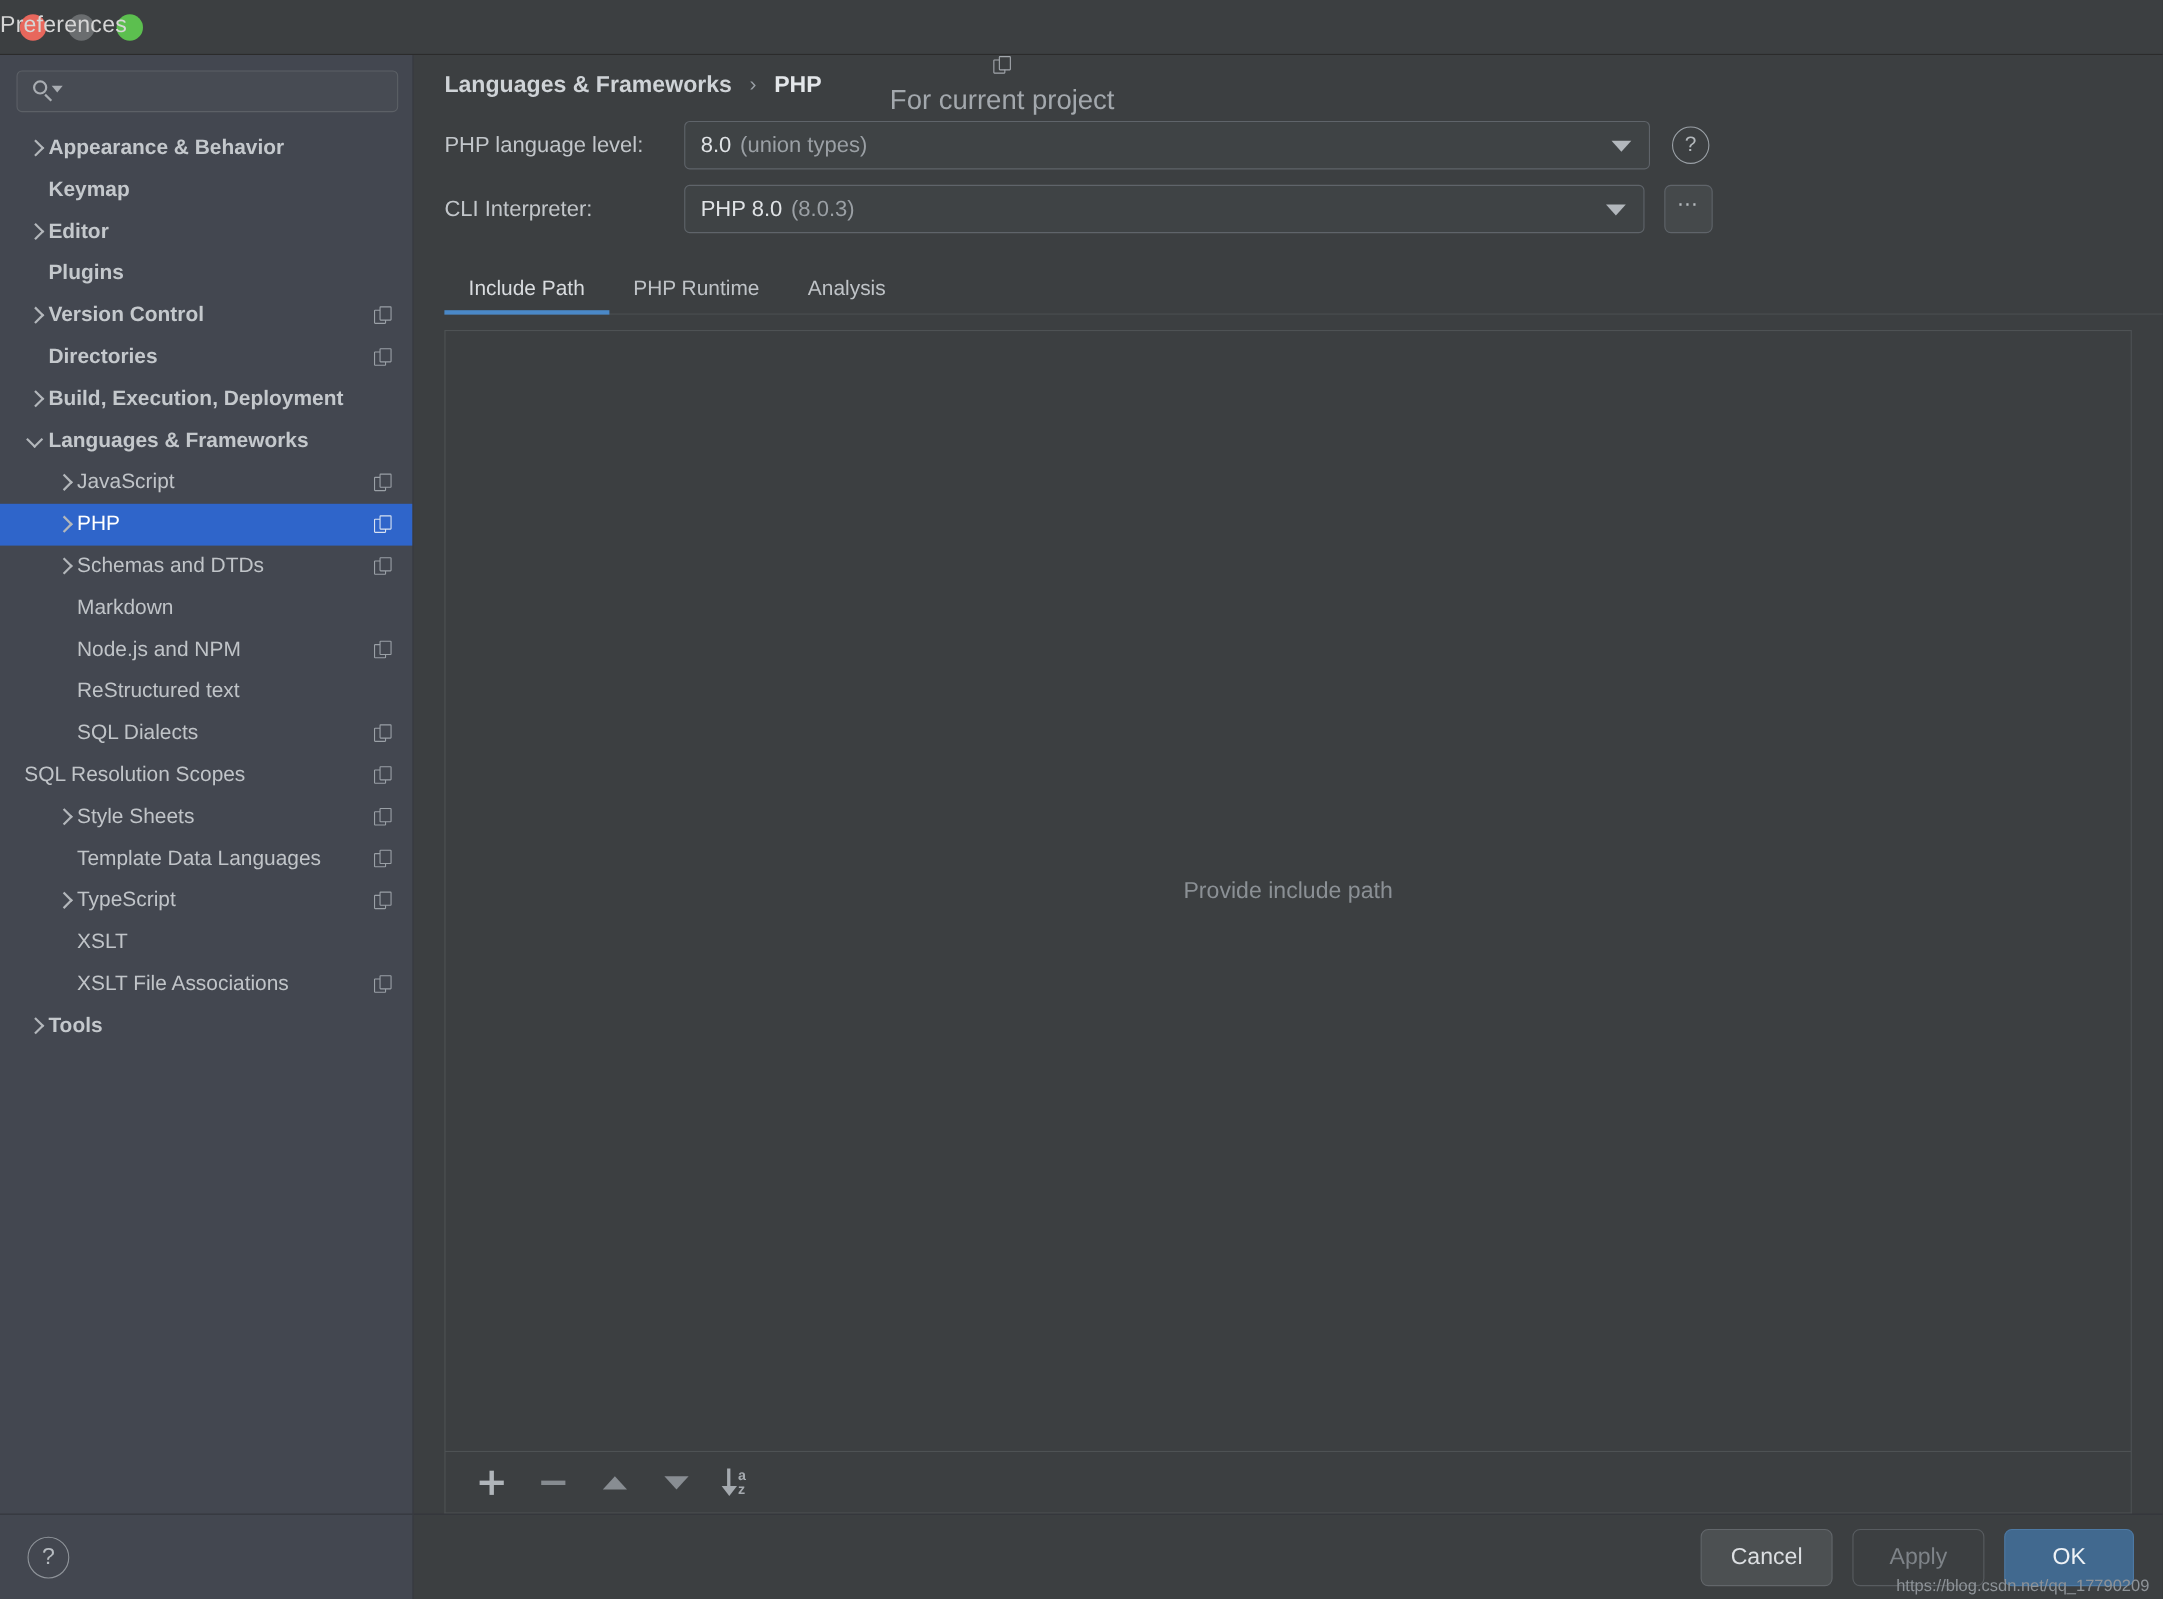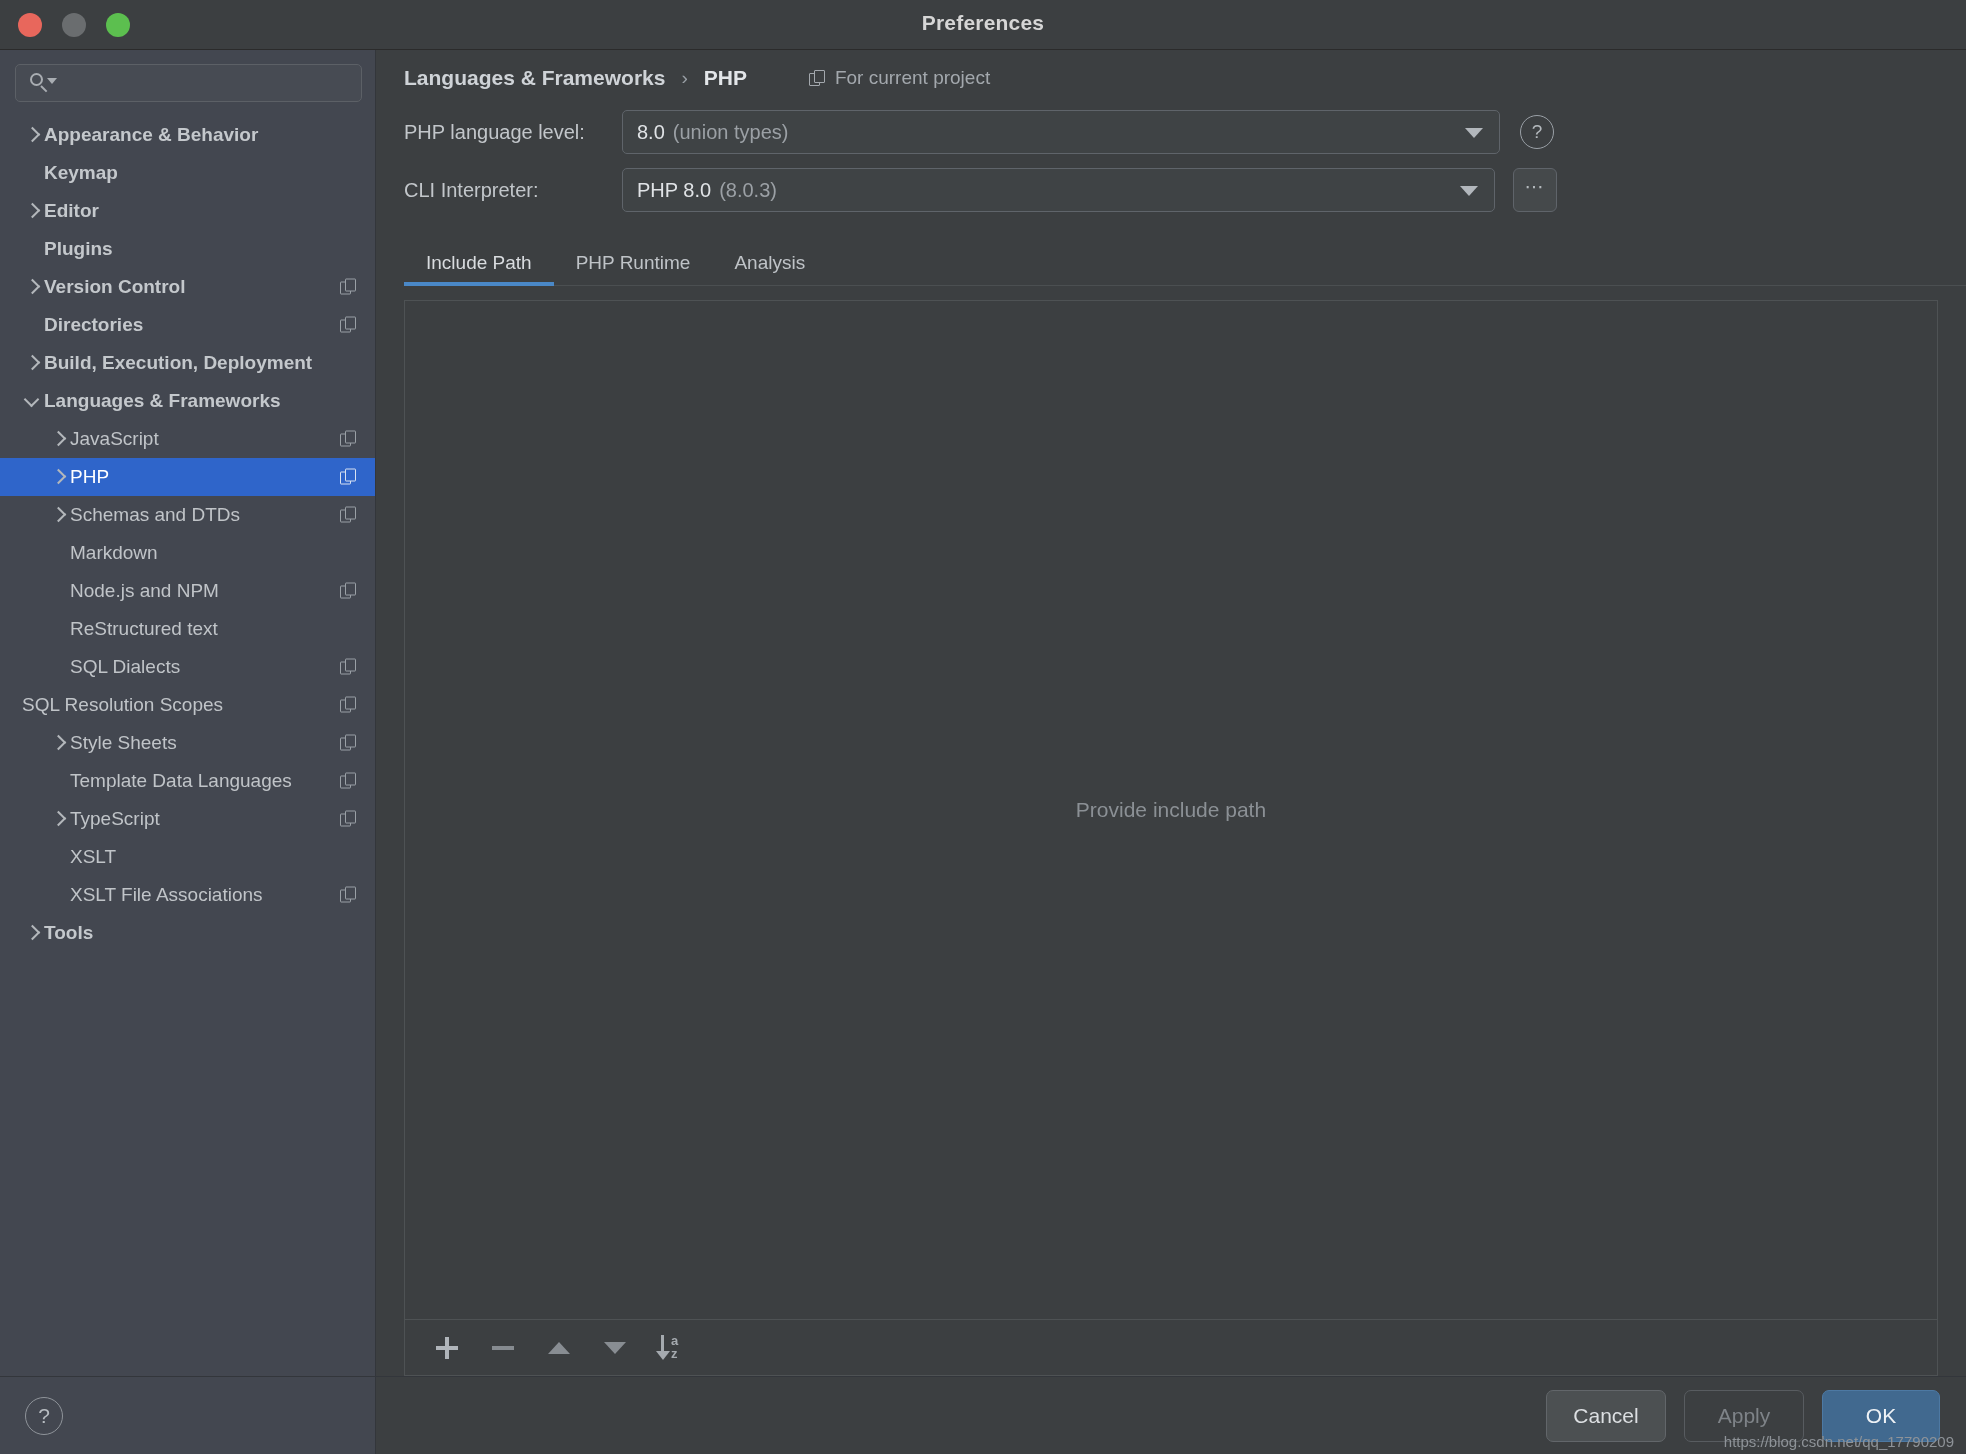--- a/index.html
+++ b/index.html
@@ -22,22 +22,22 @@
     position: relative;
     border-bottom: 1px solid #2b2b2b;
   }
   .lights { position: absolute; left: 18px; top: 13px; display: flex; gap: 20px; }
   .light { width: 24px; height: 24px; border-radius: 50%; }
   .light.red   { background: #e8675c; }
   .light.amber { background: #6a6d6f; }
   .light.green { background: #5cbf4f; }
   .title {
     position: absolute; left: 0; right: 0; top: 11px;
-    text-align: center; color: #d6d6d6;
-    font-size: 21px; font-weight: bold;
+    text-align: left; color: #d6d6d6;
+    font-size: 21px; font-weight: normal;
     letter-spacing: .2px;
   }
 
   
   .body { flex: 1 1 auto; display: flex; min-height: 0; }
 
   
   .sidebar {
     width: 376px; flex: 0 0 376px;
     background: #434750;
@@ -131,21 +131,21 @@
   }
   .breadcrumb {
     display: flex; align-items: center; gap: 0;
     padding: 22px 0 18px 28px; height: 52px;
   }
   .crumb-root { color: #cfd3d7; font-size: 21px; font-weight: bold; }
   .crumb-sep { color: #9aa0a6; font-size: 19px; margin: 0 16px; }
   .crumb-leaf { color: #e3e6e9; font-size: 21px; font-weight: bold; }
   .scope {
     display: flex; align-items: center; gap: 9px;
-    margin-left: 62px; color: #a3a8ad; font-size: 19px;
+    margin-left: 62px; color: #a3a8ad; font-size: 25px; flex-direction: column;
   }
   .scope-icon { position: relative; width: 17px; height: 17px; }
   .scope-icon .b1 {
     position: absolute; left: 0; top: 3px; width: 11px; height: 13px;
     border: 1.5px solid #a3a8ad; border-radius: 1px;
   }
   .scope-icon .b2 {
     position: absolute; left: 5px; top: 0; width: 11px; height: 13px;
     border: 1.5px solid #a3a8ad; border-radius: 1px; background: #3c3f41;
   }

